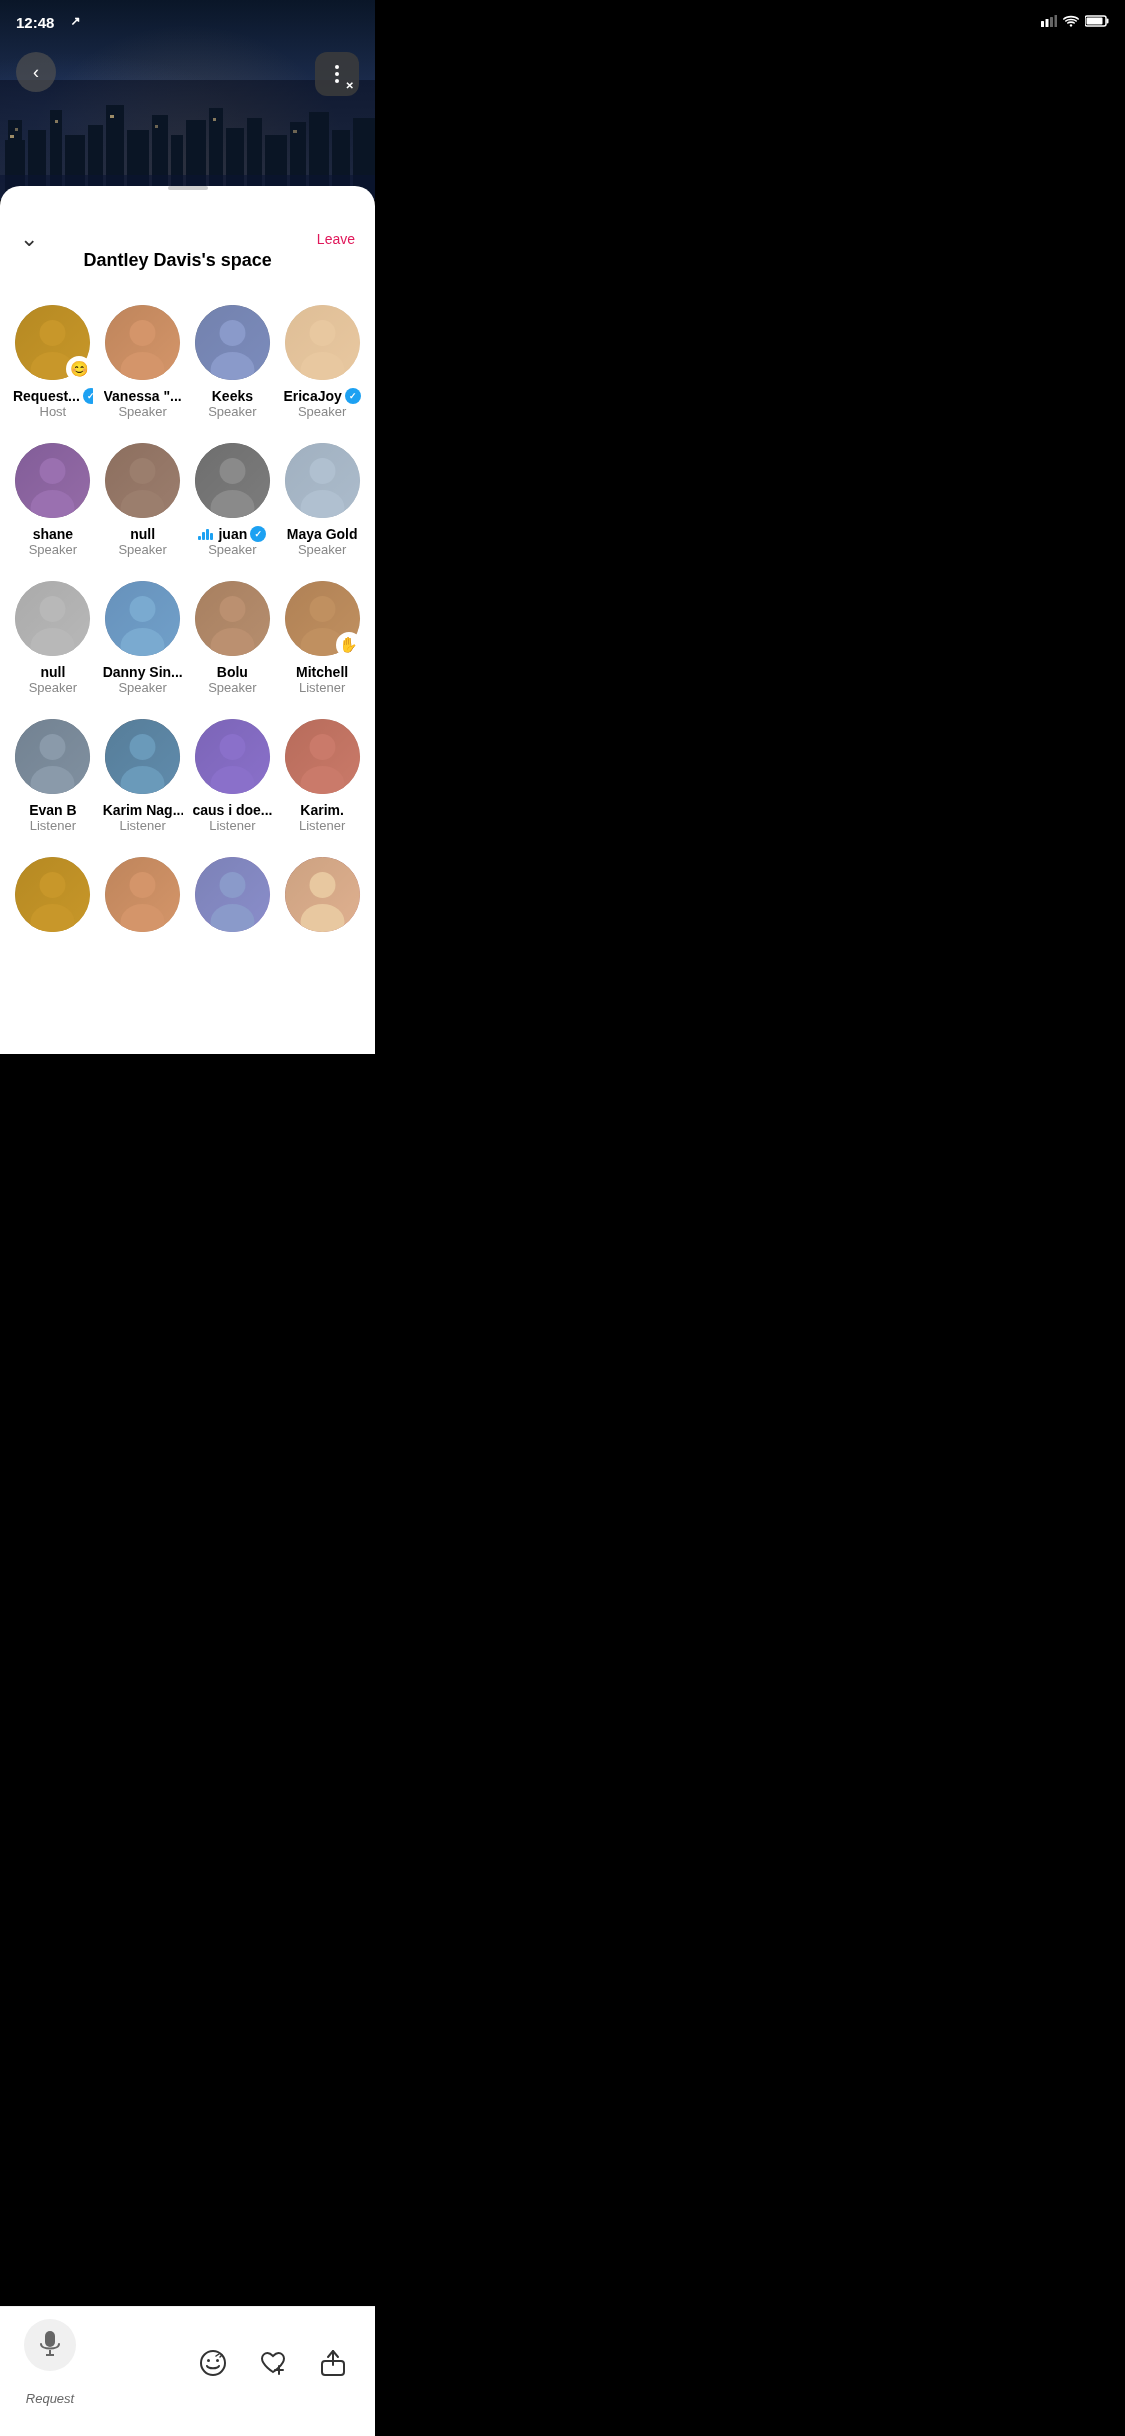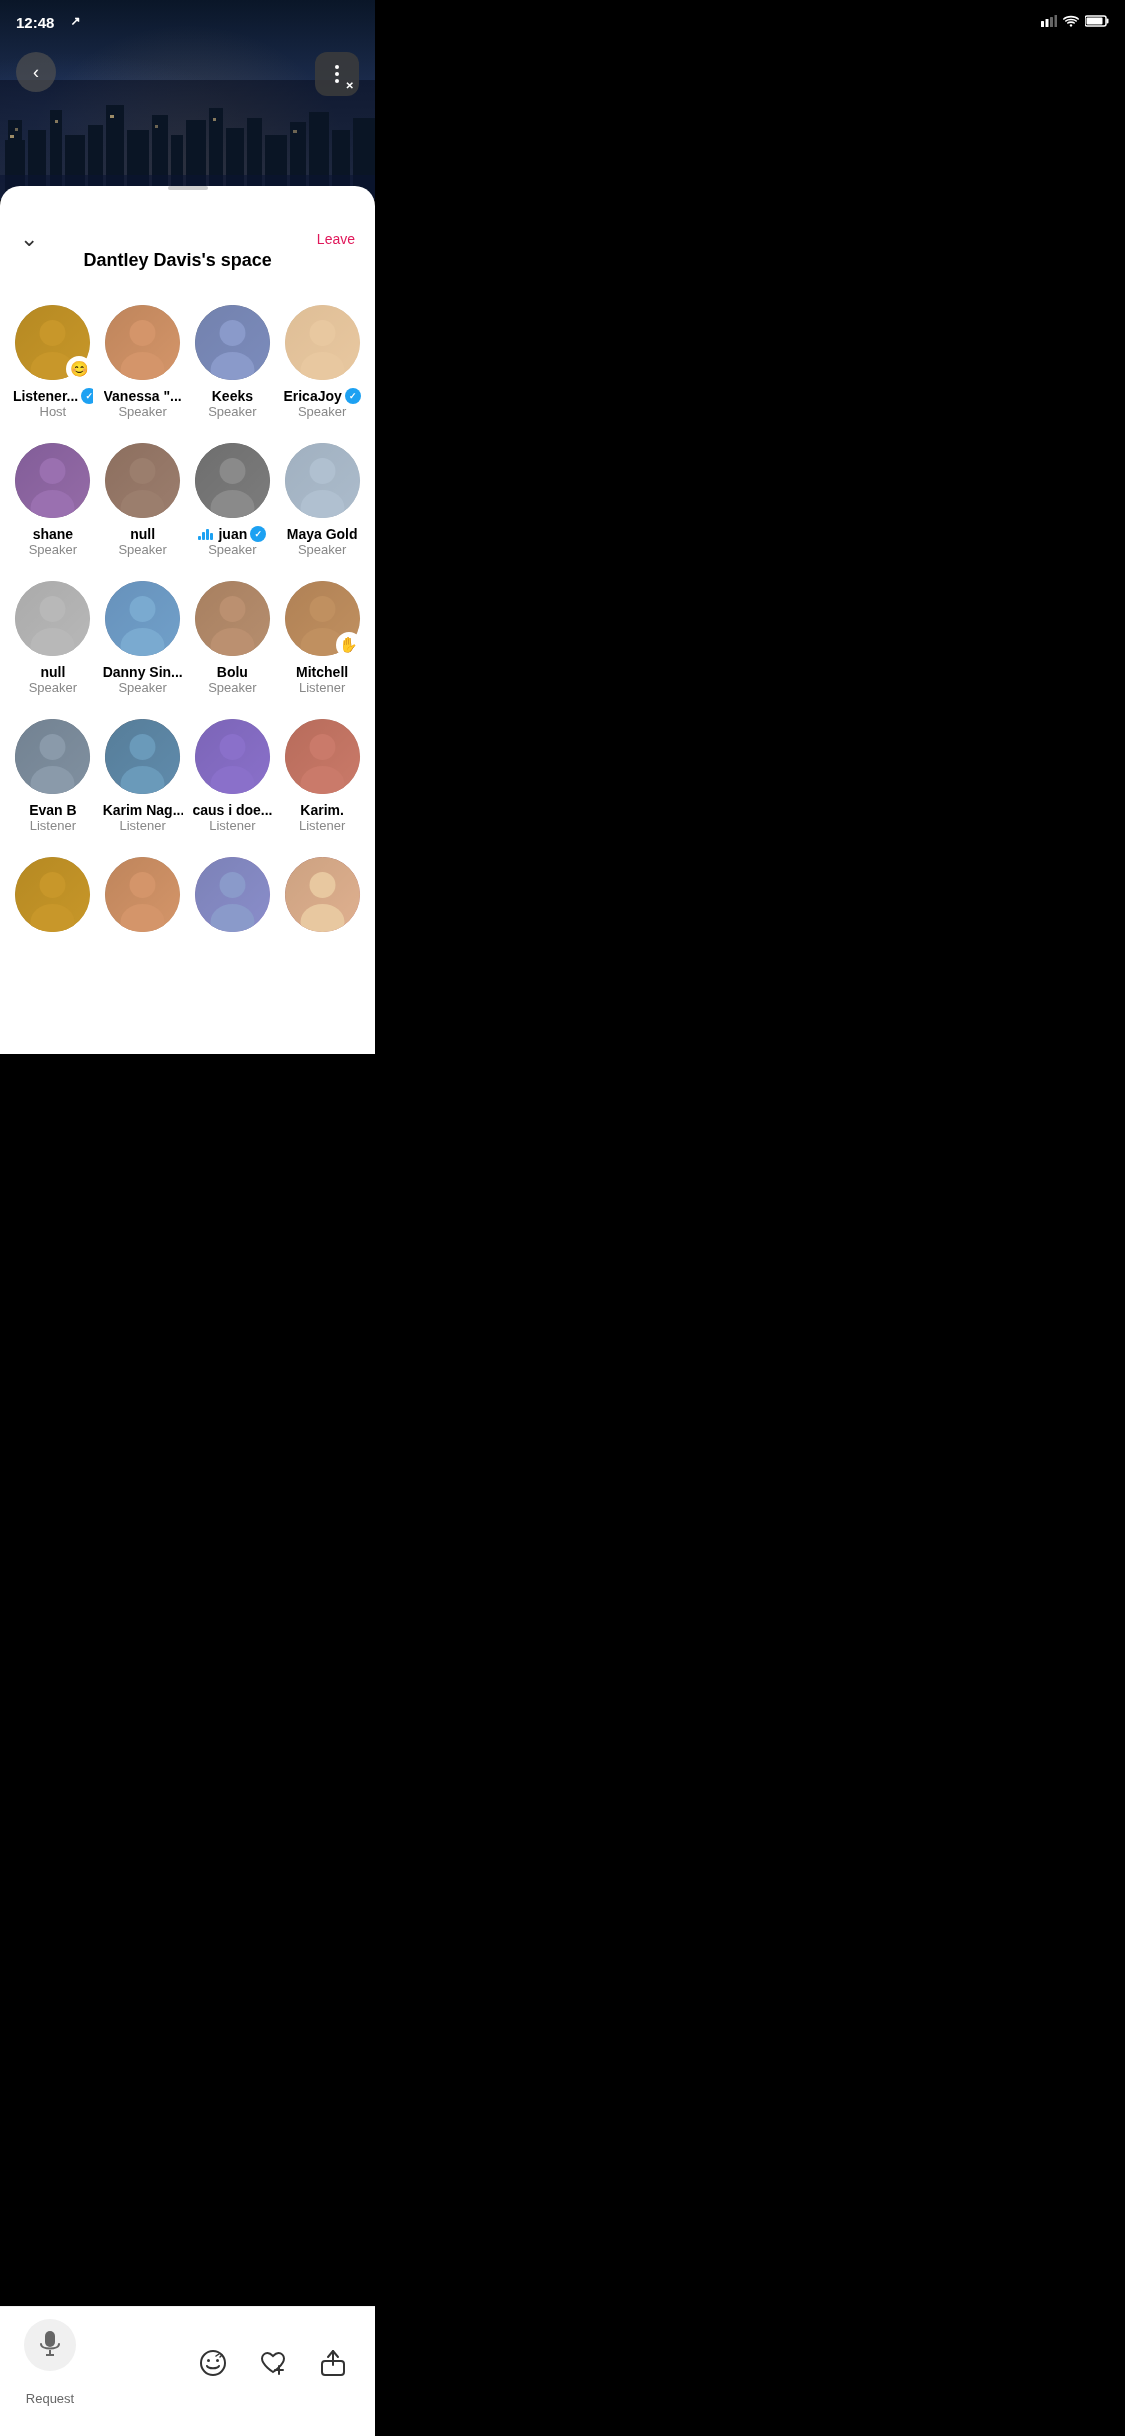--- a/index.html
+++ b/index.html
@@ -272,20 +272,21 @@
       align-items: center;
       justify-content: space-between;
       border-top: 1px solid #f0f0f0;
     }
 
     .toolbar-mic {
       display: flex;
       flex-direction: column;
       align-items: center;
       gap: 20px;
+      font-style: italic;
     }
 
     .mic-button {
       width: 52px;
       height: 52px;
       background: #f0f0f0;
       border-radius: 50%;
       display: flex;
       align-items: center;
       justify-content: center;
@@ -447,21 +448,21 @@
             <svg width="75" height="75" viewBox="0 0 75 75" fill="none" xmlns="http://www.w3.org/2000/svg">
     <circle cx="37.5" cy="37.5" r="37.5" fill="#C8972A" opacity="0.7"></circle>
     <circle cx="37.5" cy="28" r="13" fill="#C8972A"></circle>
     <ellipse cx="37.5" cy="65" rx="22" ry="18" fill="#C8972A"></ellipse>
   </svg>
           </div>
           <div class="avatar-emoji">😊</div>
         </div>
         <div class="name-role-wrap">
           <div class="participant-name">
-            <span>Listener...</span>
+            <span>Request...</span>
             <span class="verified-badge">✓</span>
           </div>
           <div class="participant-role">Host</div>
         </div>
       </div>
       <div class="participant-cell">
         <div class="avatar-wrapper">
           <div class="avatar-circle av-2">
             <svg width="75" height="75" viewBox="0 0 75 75" fill="none" xmlns="http://www.w3.org/2000/svg">
     <circle cx="37.5" cy="37.5" r="37.5" fill="#D4956A" opacity="0.7"></circle>

